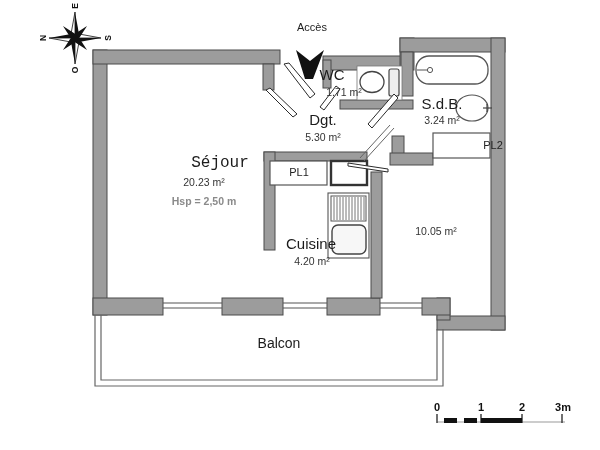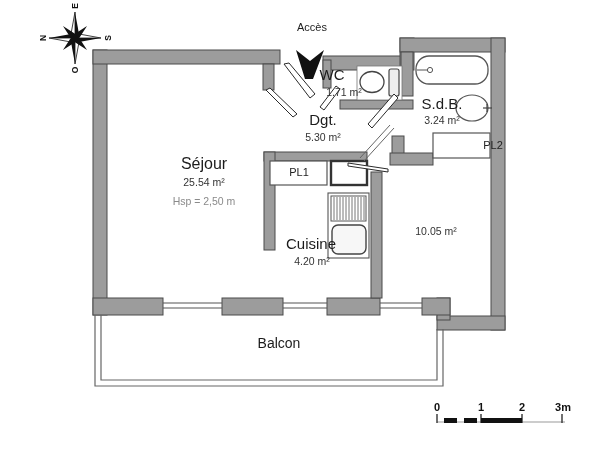--- a/index.html
+++ b/index.html
@@ -5,21 +5,21 @@
   html,body{margin:0;padding:0;background:#fff;}
   .plan{position:relative;width:600px;height:450px;background:#fff;overflow:hidden;
         font-family:"Liberation Sans", sans-serif;color:#222;}
   .plan svg{position:absolute;left:0;top:0;}
   .lbl{position:absolute;transform:translateX(-50%);white-space:nowrap;
        text-align:center;line-height:1.1;color:#1c1c1c;}
   .room-name{font-size:15px;}
   .room-name.big{font-size:16px;}
   .room-area{font-size:10.5px;color:#333;}
   .closet{font-size:11px;color:#222;}
-  .note{font-size:10.5px;color:#8a8a8a;}
+  .note{font-size:10.5px;color:#8a8a8a;font-weight:bold;}
   .acc{font-size:11px;font-weight:500;}
   .balc{font-size:14px;}
   .tick{font-size:11px;font-weight:bold;color:#111;}
 </style>
 </head>
 <body>
 
 <div class="plan">
 
   <svg width="600" height="450" viewBox="0 0 600 450">
@@ -177,22 +177,22 @@
 
   <div class="lbl room-name" style="left:442px;top:96px;text-align:right;">S.d.B.</div>
   <div class="lbl room-area" style="left:442px;top:115px;">3.24 m²</div>
 
   <div class="lbl room-name" style="left:323px;top:112px;text-align:center;">Dgt.</div>
   <div class="lbl room-area" style="left:323px;top:132px;">5.30 m²</div>
 
   <div class="lbl closet" style="left:299px;top:166px;">PL1</div>
   <div class="lbl closet" style="left:461px;top:139px;margin-left:32px;">PL2</div>
 
-  <div class="lbl room-name big" style="left:204px;top:155px;">Séjour</div>
-  <div class="lbl room-area" style="left:204px;top:177px;">25.54 m²</div>
+  <div class="lbl room-name big" style="left:220px;top:155px;font-family:Liberation Mono, monospace;">Séjour</div>
+  <div class="lbl room-area" style="left:204px;top:177px;">20.23 m²</div>
   <div class="lbl note" style="left:204px;top:196px;">Hsp =  2,50 m</div>
 
   <div class="lbl room-name" style="left:311px;top:236px;">Cuisine</div>
   <div class="lbl room-area" style="left:312px;top:256px;">4.20 m²</div>
 
   <div class="lbl room-area" style="left:436px;top:226px;">10.05 m²</div>
 
   <div class="lbl balc" style="left:279px;top:336px;">Balcon</div>
 
   <div class="lbl tick" style="left:437px;top:401px;">0</div>

